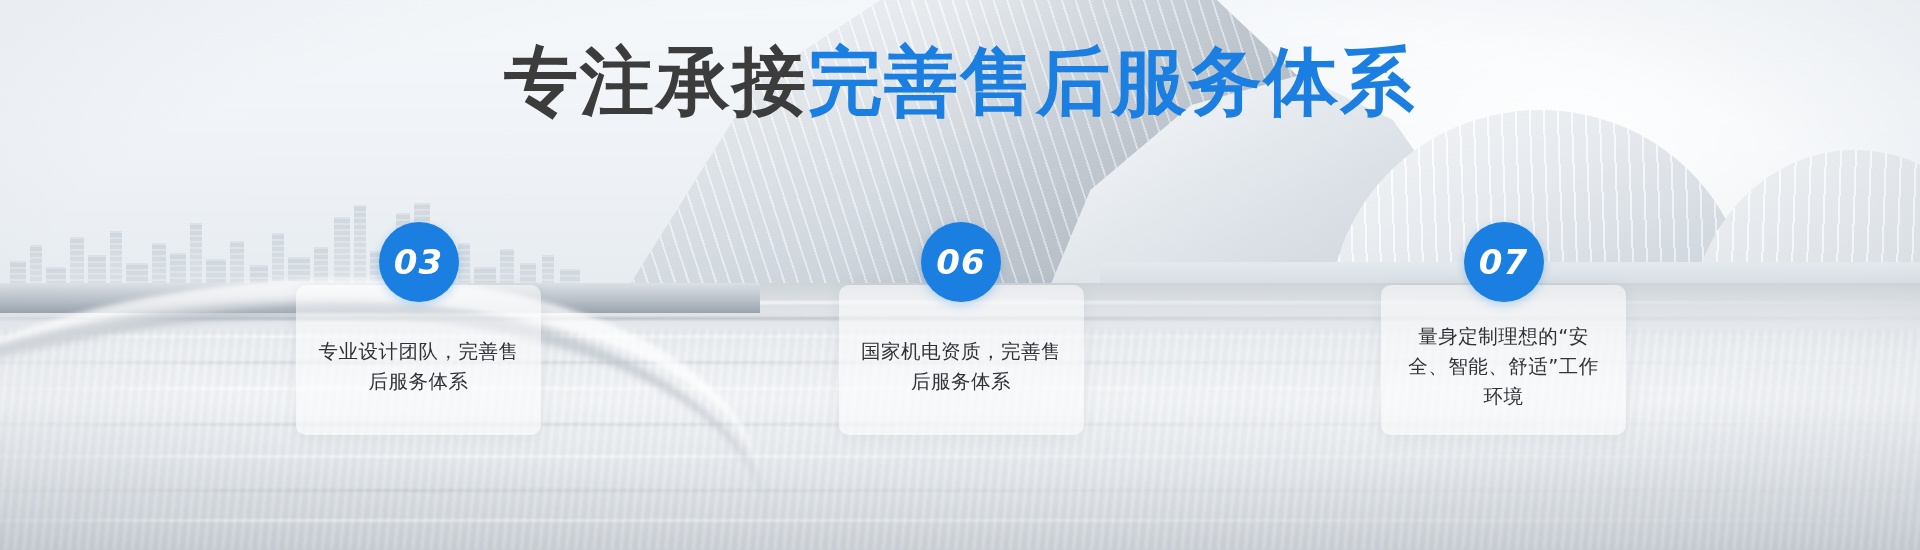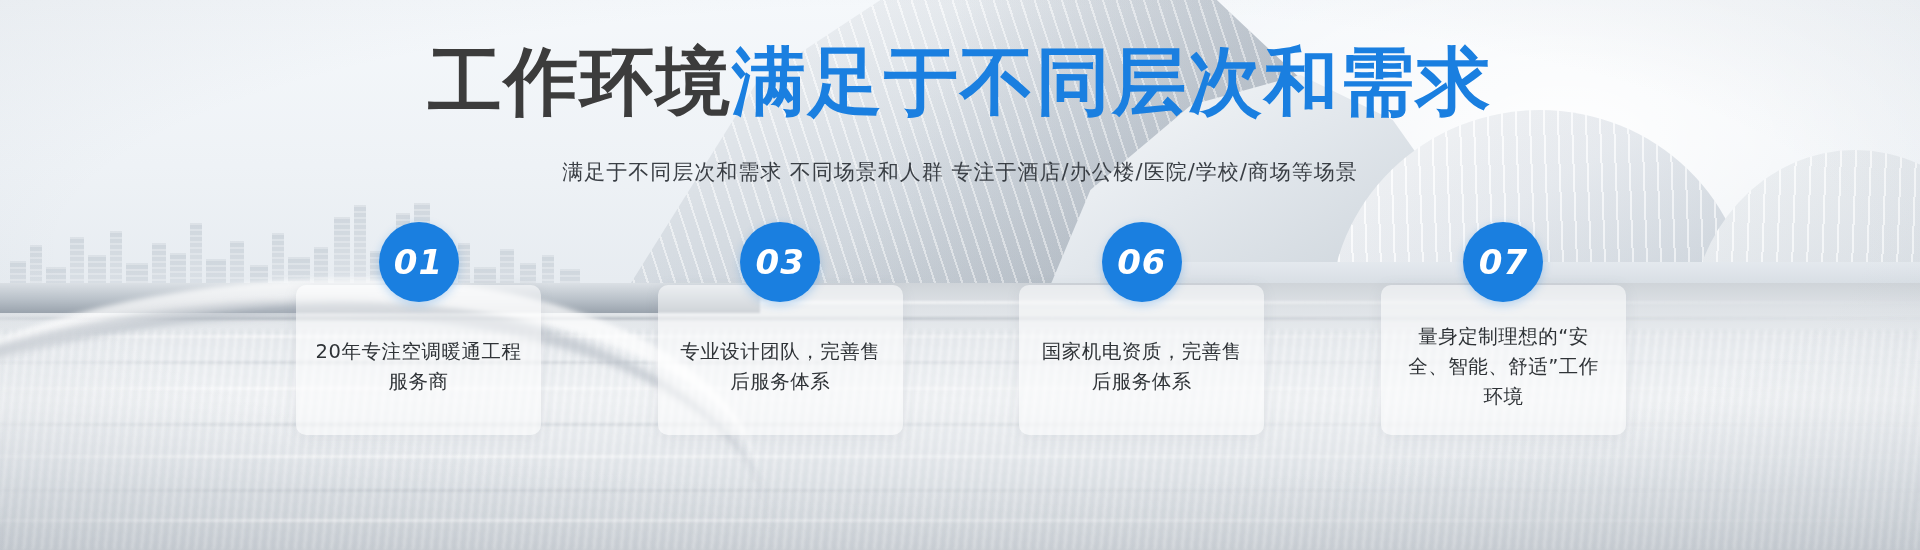--- a/index.html
+++ b/index.html
@@ -246,33 +246,26 @@
     <div class="road-streak dark" style="top:206px;opacity:.4"></div>
     <div class="road-streak" style="top:236px;opacity:.6"></div>
   </div>
   <div class="motion-blur"></div>
   <div class="kerb"></div>
   <div class="road-curve"></div>
   <div class="road-curve2"></div>
   <div class="vignette"></div>
 
   <div class="headline">
-    <span class="dark">工作环境</span><span class="accent">满足于不同层次和需求</span>
-  </div>
-
-  <div class="subtitle">满足于不同层次和需求  不同场景和人群  专注于酒店/办公楼/医院/学校/商场等场景</div>
+    <span class="dark">专注承接</span><span class="accent">完善售后服务体系</span>
+  </div>
+
 
   <div class="cards">
 
-    <div class="card">
-      <div class="badge">
-        <span>01</span>
-      </div>
-      <div class="card-text">20年专注空调暖通工程服务商</div>
-    </div>
 
     <div class="card">
       <div class="badge">
         <span>03</span>
       </div>
       <div class="card-text">专业设计团队，完善售后服务体系</div>
     </div>
 
     <div class="card">
       <div class="badge">

